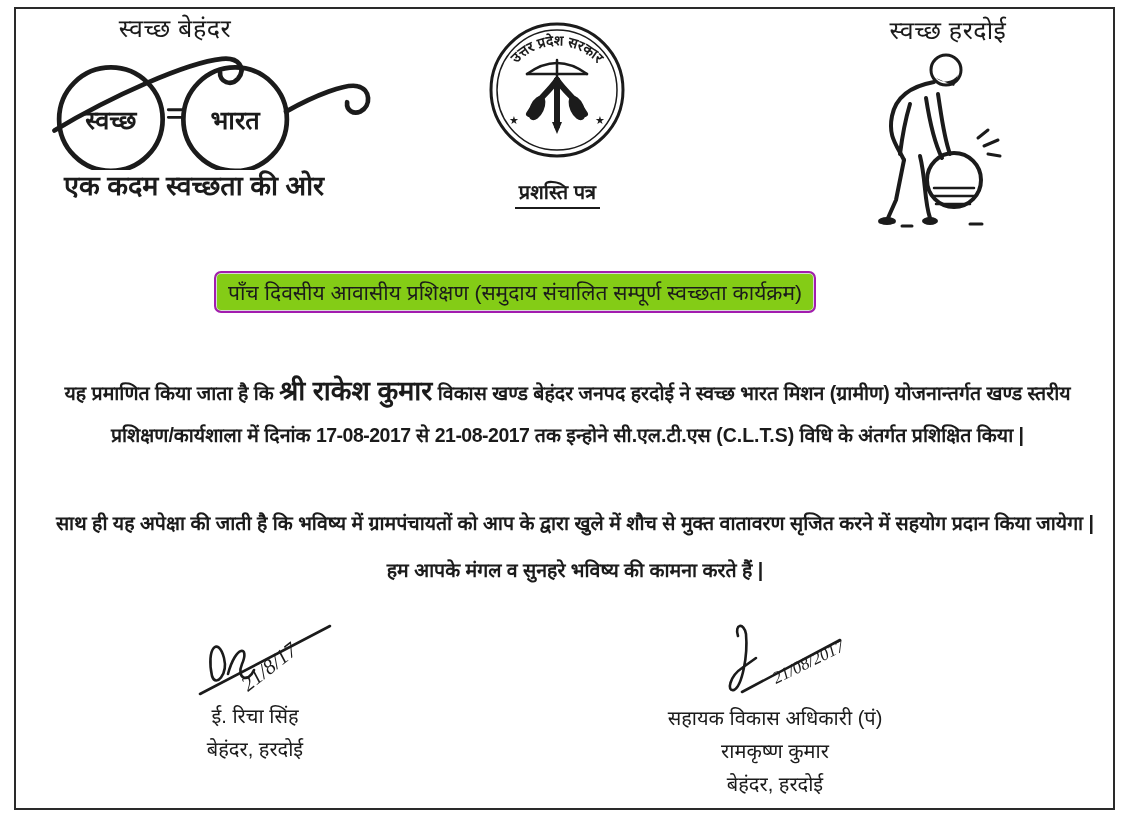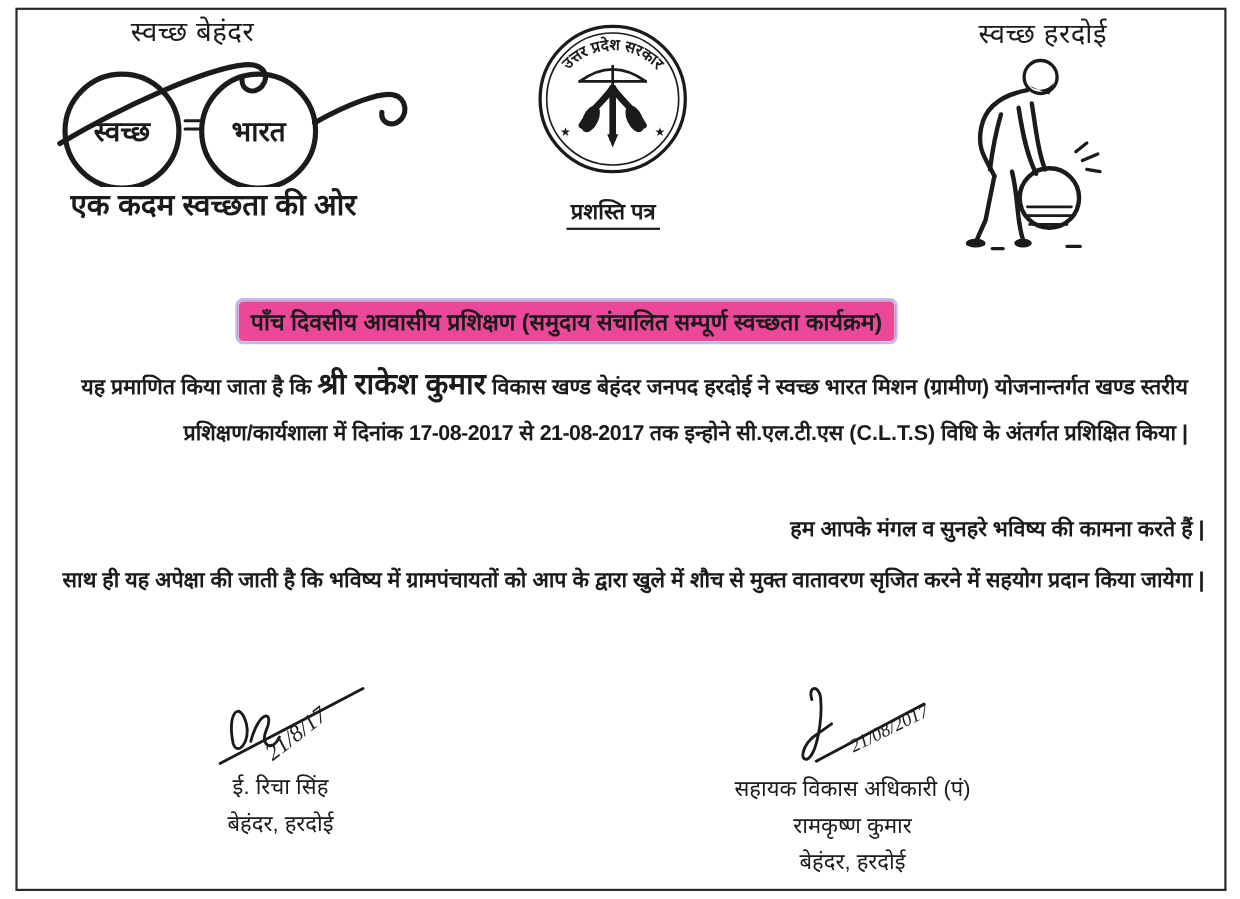--- a/index.html
+++ b/index.html
@@ -14,26 +14,26 @@
   }
   .abs{position:absolute;}
   .bold{font-weight:700;}
   .center{text-align:center;}
   .corner-title{font-size:25px;font-weight:400;letter-spacing:.5px;}
   .cert-title{
     font-size:20px;font-weight:700;
     border-bottom:2px solid #1b1b1b;padding:0 4px 2px 4px;display:inline-block;
   }
   .heading-box{
-    border:2px solid #c4b5fd;border-radius:7px;
+    border:2px solid #a21caf;border-radius:7px;
     box-shadow:0 0 0 1px #d8d8d8 inset;
-    padding:5px 12px;font-size:21px;font-weight:700;white-space:nowrap;
-    background:#ec4899;
+    padding:5px 12px;font-size:21px;font-weight:400;white-space:nowrap;
+    background:#84cc16;
   }
-  .body-par{font-size:19.5px;font-weight:700;line-height:42px;text-align:right;}
+  .body-par{font-size:19.5px;font-weight:700;line-height:42px;text-align:center;margin-top:42px;}
   .p2{line-height:47px;}
   .big-name{font-size:27px;font-weight:700;}
   .date-num{font-family:"Liberation Sans",sans-serif;font-weight:700;letter-spacing:-0.5px;}
   .sig-block{text-align:center;}
   .sig-line{font-size:20px;font-weight:400;line-height:33px;}
   svg{display:block;}
   .ink{stroke:#1b1b1b;fill:none;stroke-linecap:round;stroke-linejoin:round;}
 </style>
 </head>
 <body>
@@ -107,22 +107,22 @@
 
 <div class="abs" style="left:214px;top:271px;">
   <div class="heading-box">पाँच दिवसीय आवासीय प्रशिक्षण (समुदाय संचालित सम्पूर्ण स्वच्छता कार्यक्रम)</div>
 </div>
 
 <div class="abs body-par" style="left:55px;top:328px;width:1025px;">
   <span>यह प्रमाणित किया जाता है कि </span><span class="big-name">श्री राकेश कुमार</span><span> विकास खण्ड बेहंदर जनपद हरदोई ने स्वच्छ भारत मिशन (ग्रामीण) योजनान्तर्गत खण्ड स्तरीय प्रशिक्षण/कार्यशाला में दिनांक </span><span class="date-num">17-08-2017</span><span> से </span><span class="date-num">21-08-2017</span><span> तक इन्होने सी.एल.टी.एस (C.L.T.S) विधि के अंतर्गत प्रशिक्षित किया |</span>
 </div>
 
 <div class="abs body-par p2" style="left:55px;top:458px;width:1040px;">
+  <div>साथ ही यह अपेक्षा की जाती है कि भविष्य में ग्रामपंचायतों को आप के द्वारा खुले में शौच से मुक्त वातावरण सृजित करने में सहयोग प्रदान किया जायेगा |</div>
   <div>हम आपके मंगल व सुनहरे भविष्य की कामना करते हैं |</div>
-  <div>साथ ही यह अपेक्षा की जाती है कि भविष्य में ग्रामपंचायतों को आप के द्वारा खुले में शौच से मुक्त वातावरण सृजित करने में सहयोग प्रदान किया जायेगा |</div>
 </div>
 
 <div class="abs sig-block" style="left:120px;top:618px;width:270px;">
   <svg width="190" height="82" viewBox="0 0 190 82" style="margin:0 auto 0 70px;">
     <g class="ink" stroke-width="2.6">
       <path d="M22,58 C16,30 28,18 34,40 C38,56 26,70 22,58 Z"></path>
       <path d="M38,56 C46,26 60,28 52,46 C46,60 58,66 64,52"></path>
       <path d="M10,76 L140,8"></path>
     </g>
     <text transform="translate(58,74) rotate(-38)" font-size="21" font-style="italic" font-family="cursive" fill="#1b1b1b">21/8/17</text>

